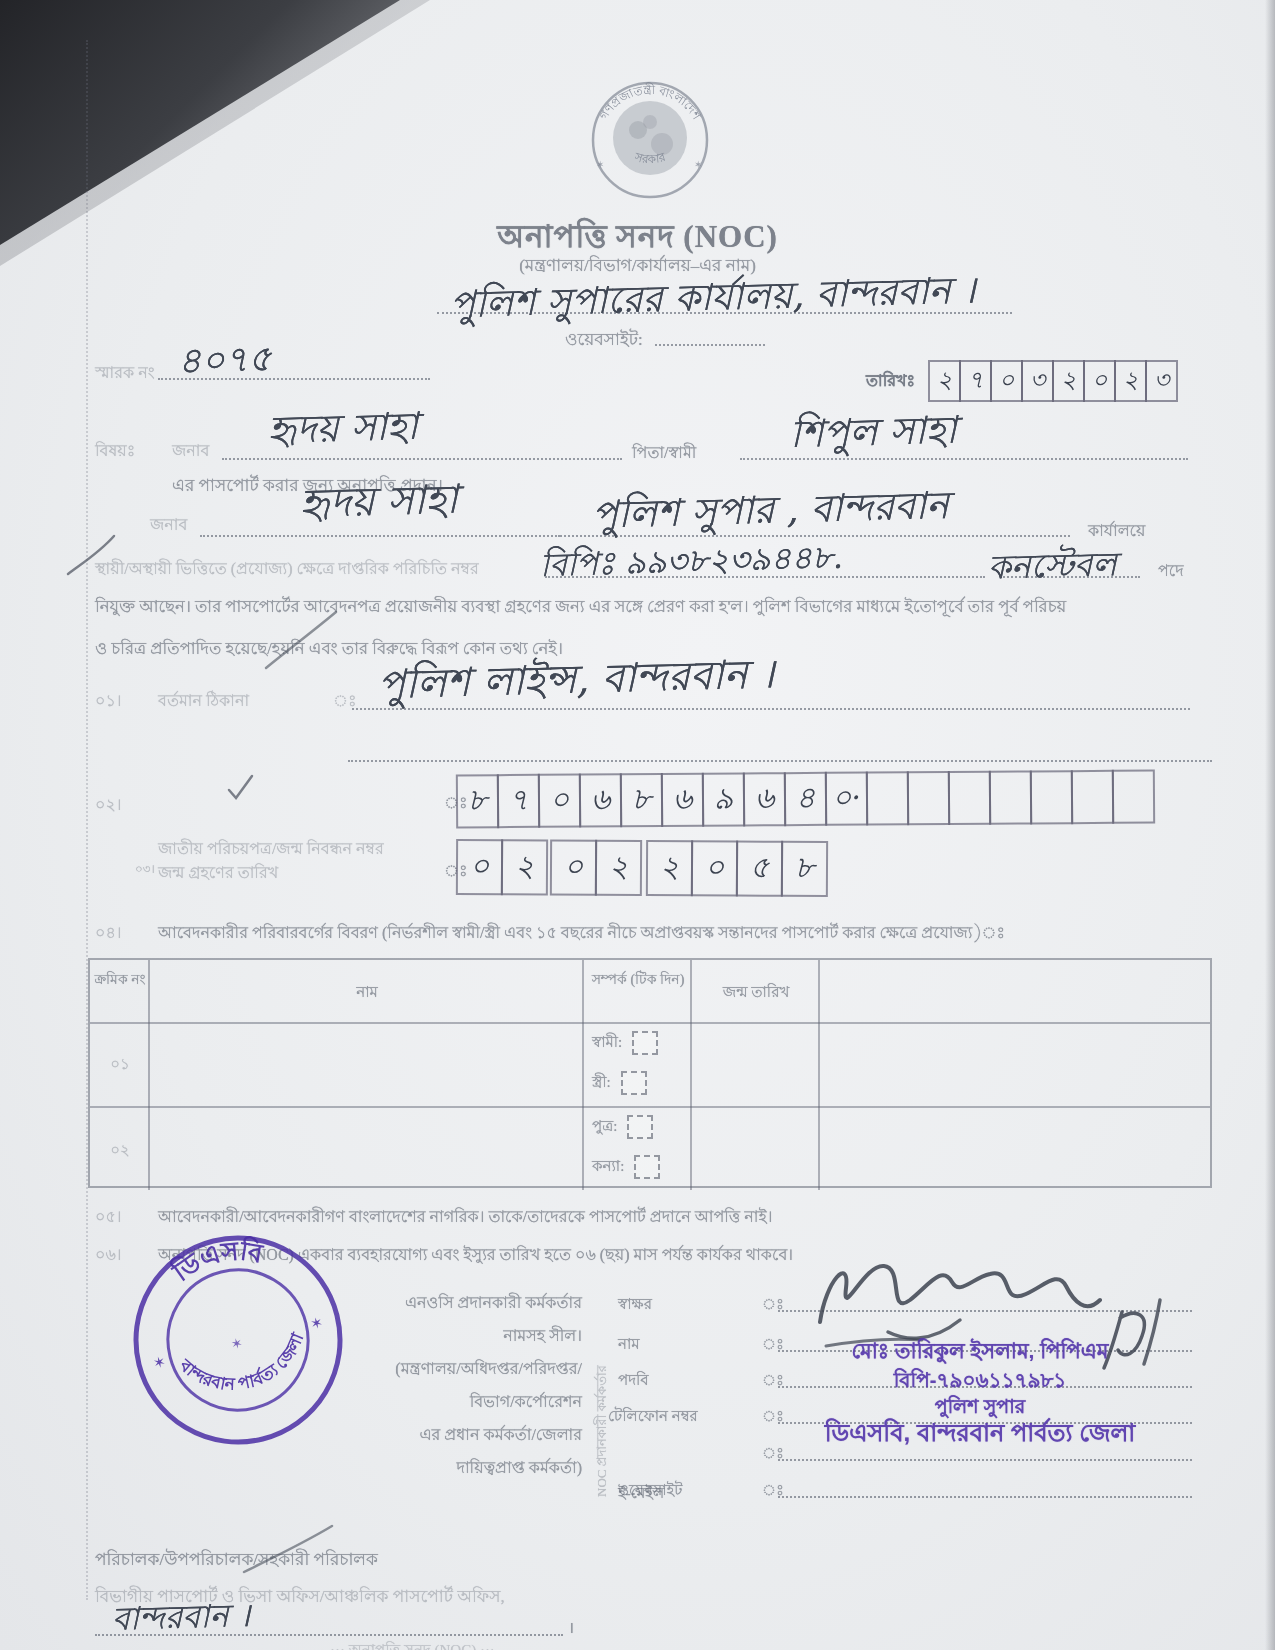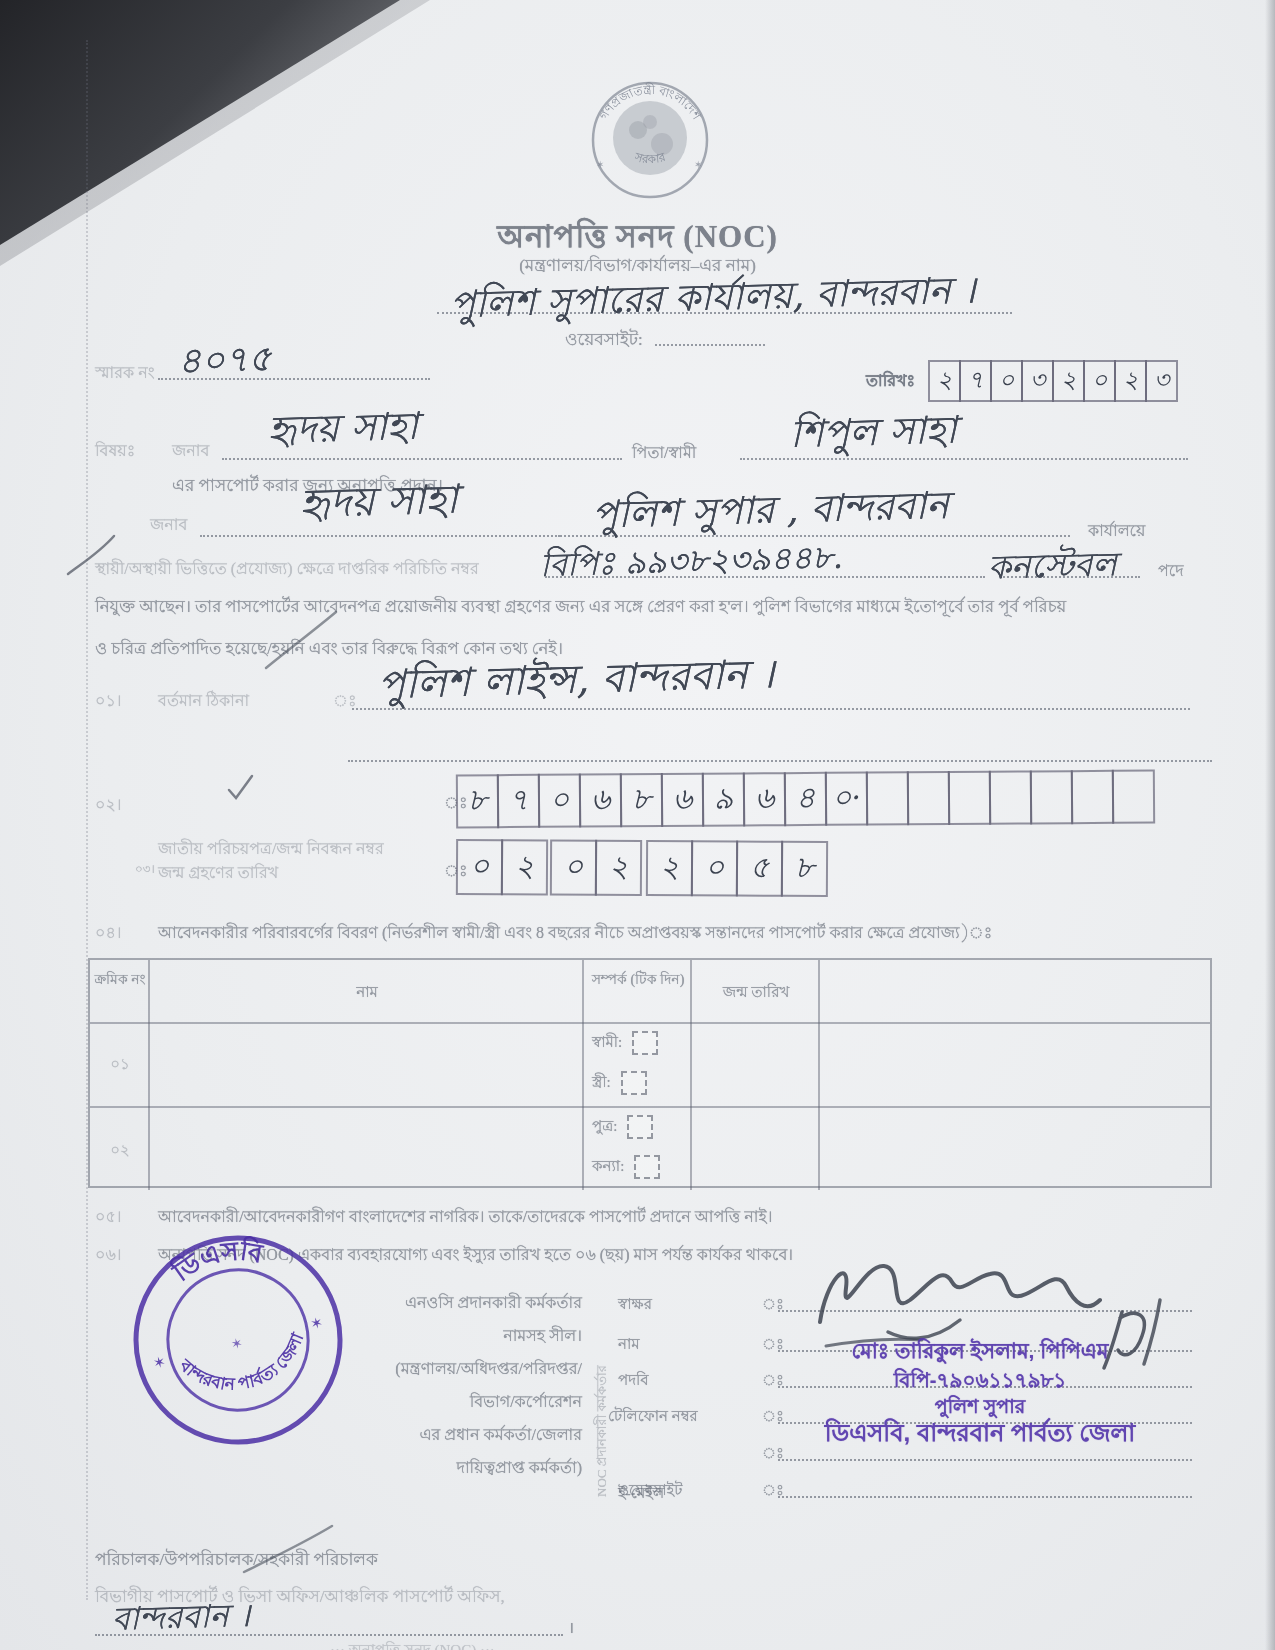--- a/index.html
+++ b/index.html
@@ -165,21 +165,21 @@
     <div class="dbox" style="width:47px;height:56px;font-size:30px;margin-left:-2px;">২</div>
     <div class="dbox" style="width:47px;height:56px;font-size:30px;margin-left:2px;">০</div>
     <div class="dbox" style="width:47px;height:56px;font-size:30px;margin-left:-2px;">২</div>
     <div class="dbox" style="width:47px;height:56px;font-size:30px;margin-left:4px;">২</div>
     <div class="dbox" style="width:47px;height:56px;font-size:30px;margin-left:-2px;">০</div>
     <div class="dbox" style="width:47px;height:56px;font-size:30px;margin-left:-2px;">৫</div>
     <div class="dbox" style="width:47px;height:56px;font-size:30px;margin-left:-2px;">৮</div>
   </div>
 
   <div class="abs print f1" style="left:95px;top:920px;font-size:16px;">০৪।</div>
-  <div class="abs print f2" style="left:158px;top:920px;font-size:16px;">আবেদনকারীর পরিবারবর্গের বিবরণ (নির্ভরশীল স্বামী/স্ত্রী এবং 8 বছরের নীচে অপ্রাপ্তবয়স্ক সন্তানদের পাসপোর্ট করার ক্ষেত্রে প্রযোজ্য)ঃ</div>
+  <div class="abs print f2" style="left:158px;top:920px;font-size:16px;">আবেদনকারীর পরিবারবর্গের বিবরণ (নির্ভরশীল স্বামী/স্ত্রী এবং ১৫ বছরের নীচে অপ্রাপ্তবয়স্ক সন্তানদের পাসপোর্ট করার ক্ষেত্রে প্রযোজ্য)ঃ</div>
 
   <div class="abs tbl" style="left:88px;top:958px;width:1124px;height:230px;padding-left:48px;">
 
     <div class="cell" style="left:0;top:0;width:60px;height:230px;"></div>
     <div class="cell" style="left:60px;top:0;width:434px;height:230px;"></div>
     <div class="cell" style="left:494px;top:0;width:108px;height:230px;"></div>
     <div class="cell" style="left:602px;top:0;width:128px;height:230px;"></div>
     <div class="hline" style="top:62px;"></div>
     <div class="hline" style="top:146px;"></div>
 

